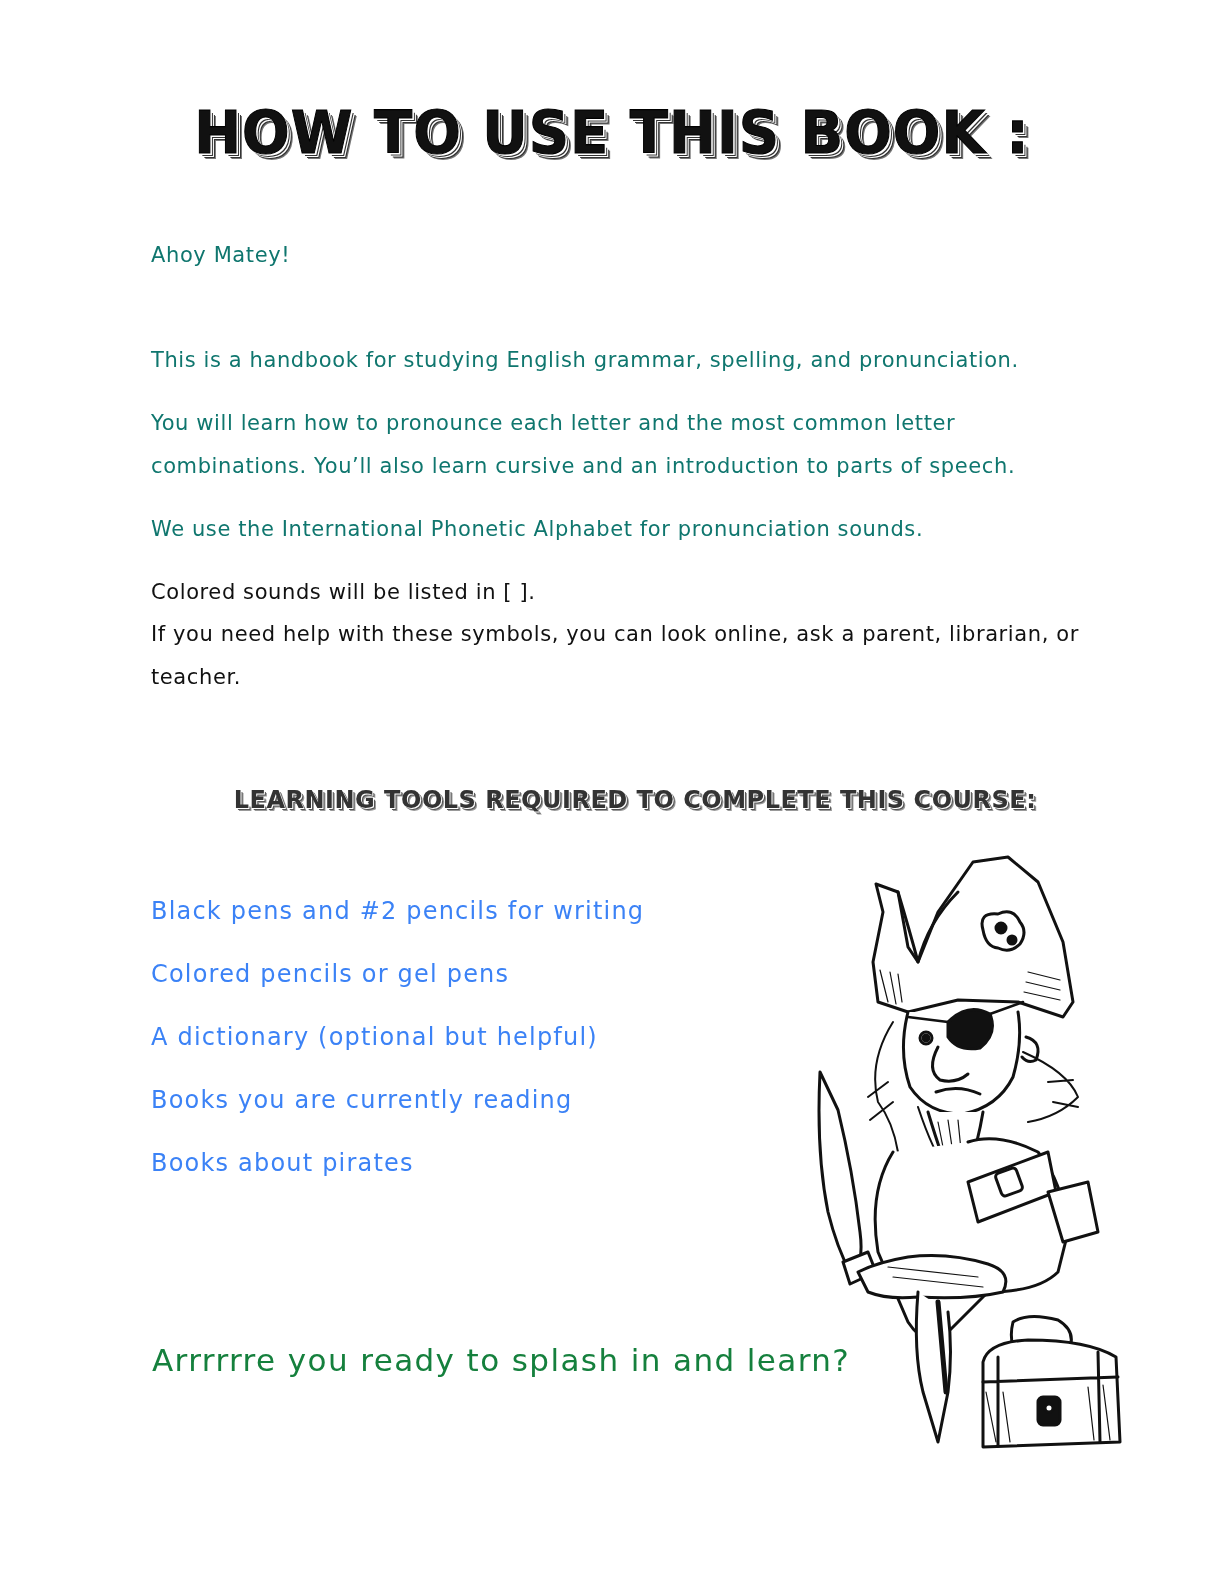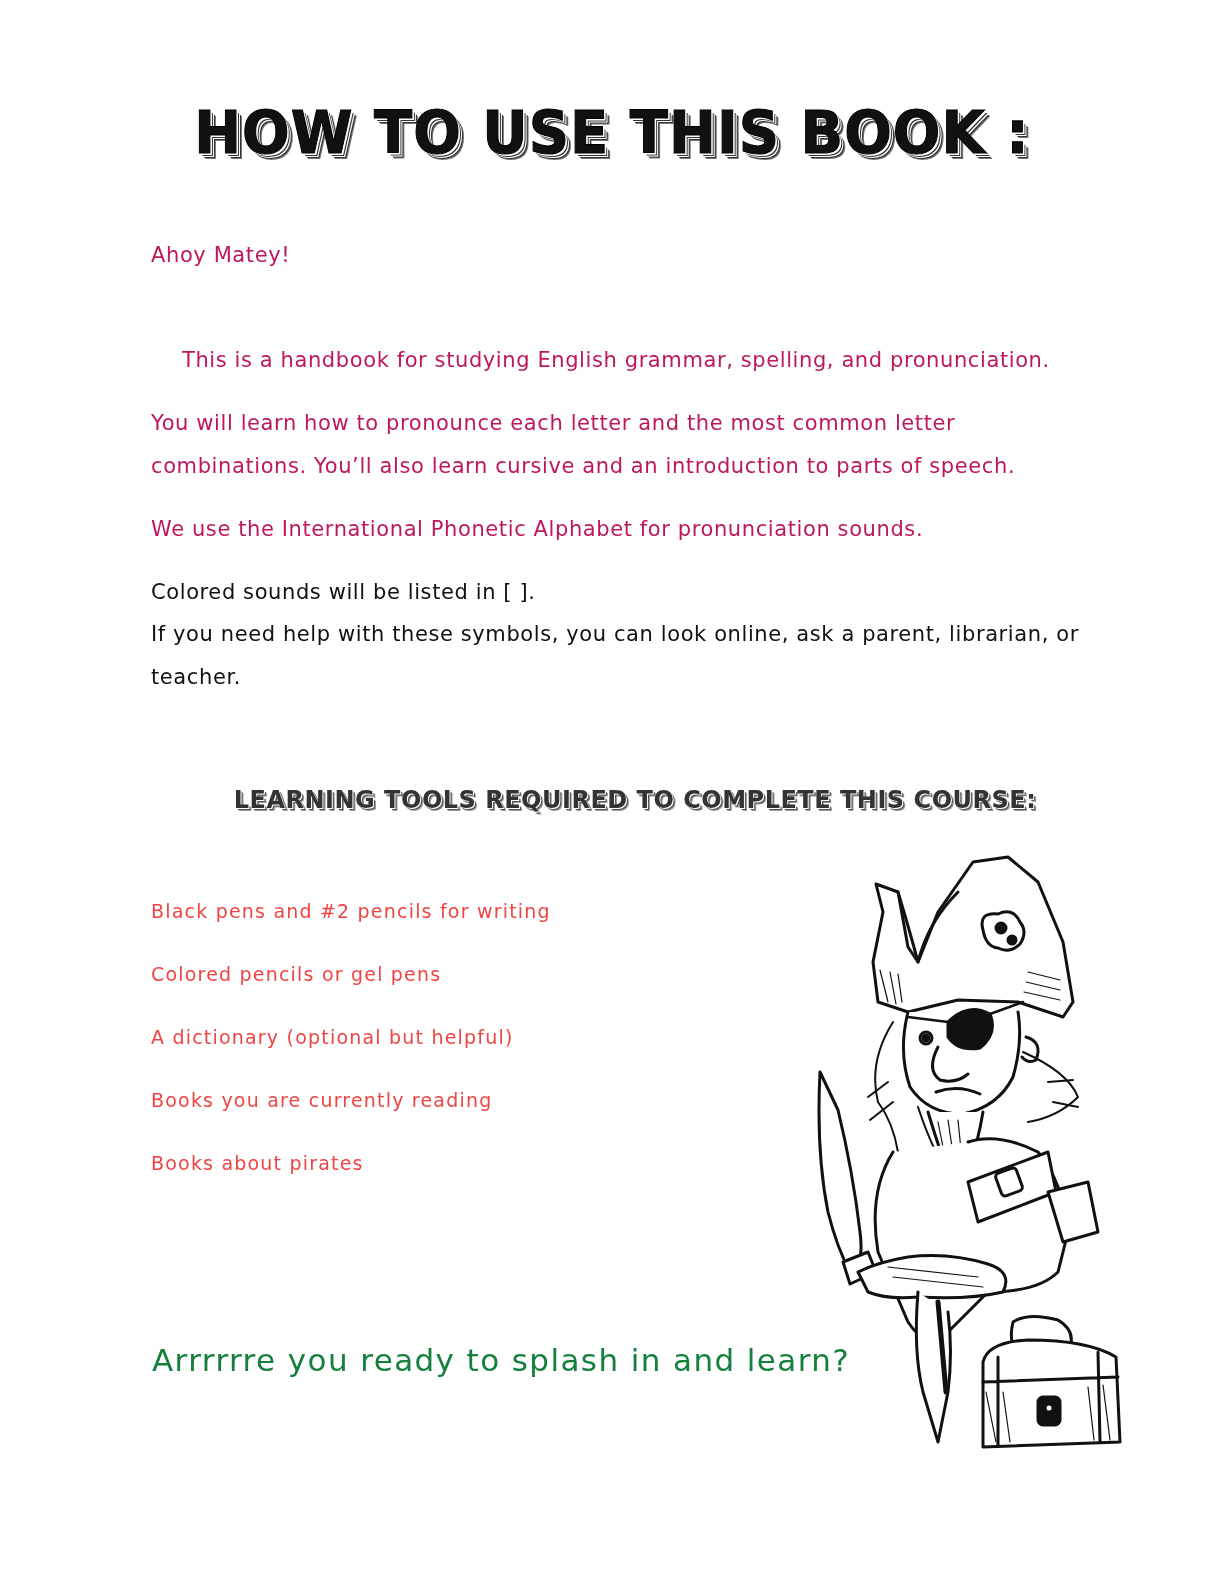--- a/index.html
+++ b/index.html
@@ -36,21 +36,21 @@
       transform: scaleY(1.05);
       -webkit-text-stroke: 1px #000;
     }
 
     .para {
       position: absolute;
       left: 151px;
       font-size: 21px;
       line-height: 43px;
       letter-spacing: 0.6px;
-      color: #be185d;
+      color: #0f766e;
     }
     .para.dark { color: #111; }
 
     .subtitle {
       position: absolute;
       top: 786px;
       left: 0;
       width: 1270px;
       text-align: center;
       font-family: "DejaVu Sans", sans-serif;
@@ -61,23 +61,23 @@
       text-shadow: 1px 1px 0 #fff, 2px 2px 0 #555, 3px 3px 0 #999;
     }
 
     .tools-list {
       position: absolute;
       top: 895px;
       left: 151px;
       list-style: none;
     }
     .tools-list li {
-      font-size: 19px;
+      font-size: 24px;
       letter-spacing: 1.2px;
-      color: #ef4444;
+      color: #3b82f6;
       height: 63px;
       line-height: 32px;
     }
 
     .closing {
       position: absolute;
       top: 1342px;
       left: 152px;
       font-size: 31px;
       letter-spacing: 1.4px;
@@ -94,21 +94,21 @@
   </style>
 </head>
 <body>
 
 <div class="page">
 
   <h1 class="title">HOW TO USE THIS BOOK :</h1>
 
   <p class="para" style="top:234px;">Ahoy Matey!</p>
 
-  <p class="para" style="top:339px; width:950px;margin-left:31px;">This is a handbook for studying English grammar, spelling, and pronunciation.</p>
+  <p class="para" style="top:339px; width:950px;">This is a handbook for studying English grammar, spelling, and pronunciation.</p>
 
   <p class="para" style="top:508px; width:960px;">We use the International Phonetic Alphabet for pronunciation sounds.</p>
 
   <p class="para" style="top:402px; width:960px;">You will learn how to pronounce each letter and the most common letter combinations.  You’ll also learn cursive and an introduction to parts of speech.</p>
 
   <p class="para dark" style="top:571px; width:960px;">Colored sounds will be listed in [ ].</p>
 
   <p class="para dark" style="top:613px; width:960px;">If you need help with these symbols, you can look online, ask a parent, librarian, or teacher.</p>
 
   <h2 class="subtitle">LEARNING TOOLS REQUIRED TO COMPLETE THIS COURSE:</h2>

